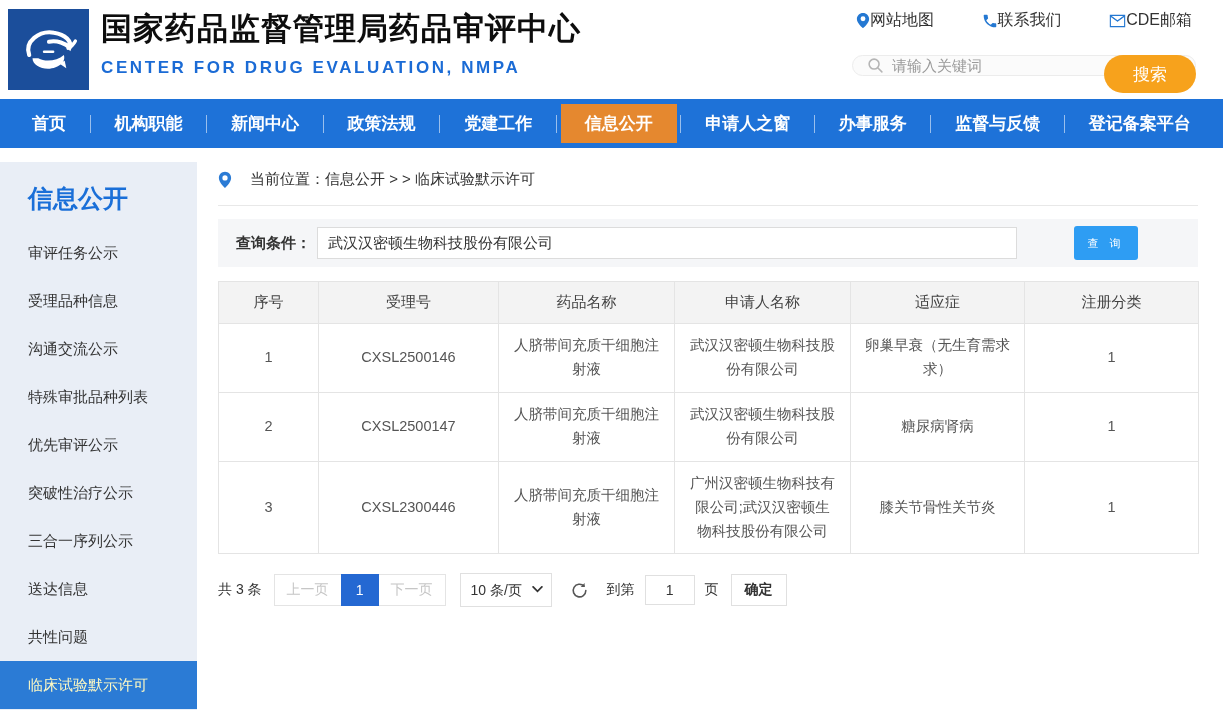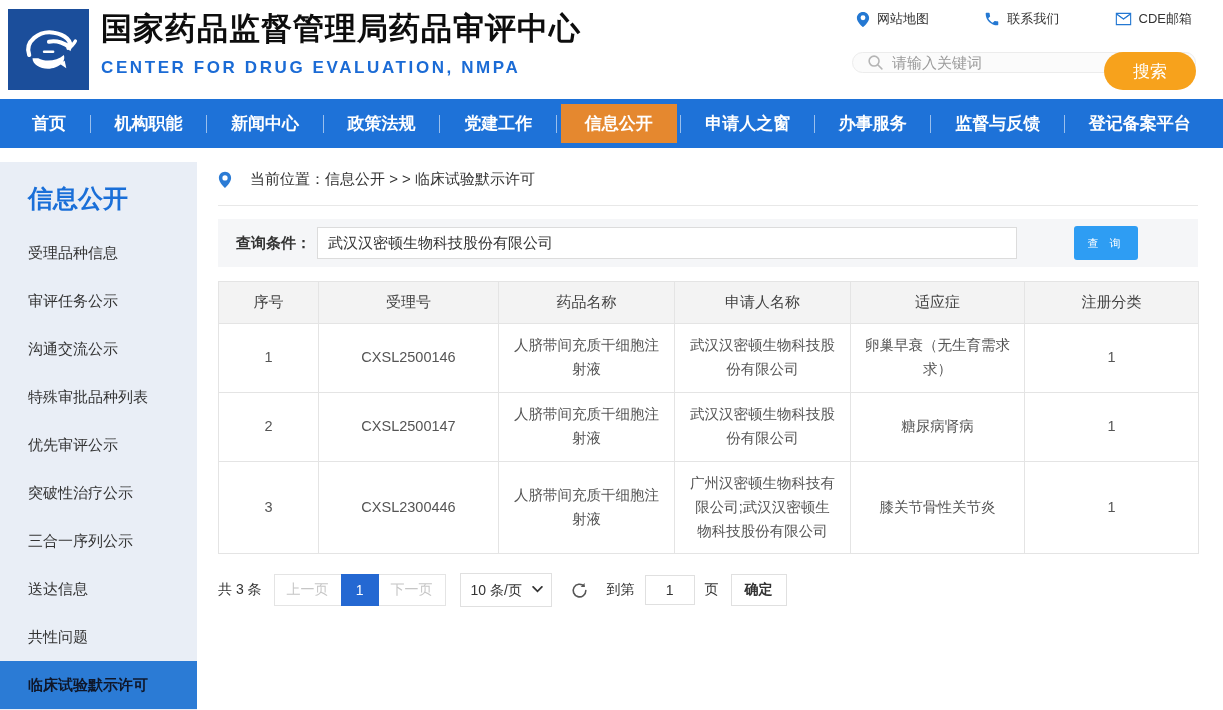--- a/index.html
+++ b/index.html
@@ -7,39 +7,39 @@
   .page { position:relative; width:1223px; height:710px; background:#fff; overflow:hidden; display:flex; flex-direction:column; }
 
   
   .header { position:relative; height:99px; background:#fff; flex:0 0 auto; }
   .logo { position:absolute; left:8px; top:9px; width:81px; height:81px; background:#1b4e9b; display:flex; align-items:center; justify-content:center; }
   .titles { position:absolute; left:101px; top:8px; }
   .title-cn { font-size:31px; font-weight:bold; color:#0d0d0d; letter-spacing:1px; }
   .title-en { margin-top:8px; font-size:17px; font-weight:bold; color:#1b6bd5; letter-spacing:2.6px; }
   .header-right { position:absolute; right:27px; top:10px; width:344px; }
   .quick-links { display:flex; justify-content:space-between; padding:0 4px; }
-  .qlink { display:flex; align-items:center; gap:7px; font-size:13px; color:#333; cursor:pointer; }
+  .qlink { display:flex; align-items:center; font-size:16px; color:#333; cursor:pointer; }
   .qlink svg { display:block; }
   .site-search { position:relative; margin-top:24px; width:344px; height:21px; border:1px solid #ececec; border-radius:18px; background:#fbfbfb; display:flex; align-items:center; padding-left:14px; }
   .site-search input { border:none; outline:none; background:transparent; font-size:15px; color:#333; width:180px; margin-left:8px; }
   .site-search input::placeholder { color:#9a9a9a; }
   .search-btn { position:absolute; right:-1px; top:-1px; height:38px; width:92px; border:none; border-radius:19px; background:#f7a21c; color:#fff; font-size:17px; cursor:pointer; }
 
   
   .nav { height:49px; background:#1e72d8; display:flex; align-items:stretch; justify-content:space-between; padding:5px 12px; flex:0 0 auto; }
   .nav-item { display:flex; align-items:center; padding:0 20px; color:#fff; font-size:17px; font-weight:bold; cursor:pointer; white-space:nowrap; }
   .nav-item.active { background:#e5882f; padding:0 24px; }
   .nav-sep { width:1px; height:18px; background:rgba(255,255,255,.55); align-self:center; }
 
   
   .body { flex:1; display:flex; min-height:0; }
   .sidebar { width:197px; background:#e9eef6; margin-top:14px; padding-top:20px; flex:0 0 auto; }
   .sidebar-title { font-size:25px; font-weight:bold; color:#1a6fd8; padding-left:28px; margin-bottom:14px; }
   .side-item { height:48px; line-height:48px; padding-left:28px; font-size:15px; color:#333; cursor:pointer; white-space:nowrap; }
-  .side-item.active { background:#2b7bd5; color:#0f172a;font-weight:bold; }
+  .side-item.active { background:#2b7bd5; color:#fef9c3; }
 
   .main { flex:1; padding:0 25px 0 21px; min-width:0; }
 
   .breadcrumb { margin-top:22px; padding-bottom:16px; border-bottom:1px solid #e8e8e8; display:flex; align-items:flex-end; gap:18px; font-size:15px; color:#333; }
 
   .query-bar { margin-top:13px; background:#f5f6f8; height:48px; display:flex; align-items:center; padding-left:18px; }
   .query-label { font-size:15px; font-weight:bold; color:#333; }
   .query-input { width:700px; height:32px; border:1px solid #dcdcdc; background:#fff; font-size:15px; color:#333; padding:0 10px; margin-left:6px; outline:none; }
   .query-btn { margin-left:57px; width:64px; height:34px; border:none; border-radius:3px; background:#2e9df3; color:#fff; font-size:11px; cursor:pointer; letter-spacing:4px; }
 
@@ -132,22 +132,22 @@
     <span class="nav-sep"></span>
     <div class="nav-item">监督与反馈</div>
     <span class="nav-sep"></span>
     <div class="nav-item">登记备案平台</div>
   </div>
 
   <div class="body">
 
     <div class="sidebar">
       <div class="sidebar-title">信息公开</div>
+      <div class="side-item">审评任务公示</div>
       <div class="side-item">受理品种信息</div>
-      <div class="side-item">审评任务公示</div>
       <div class="side-item">沟通交流公示</div>
       <div class="side-item">特殊审批品种列表</div>
       <div class="side-item">优先审评公示</div>
       <div class="side-item">突破性治疗公示</div>
       <div class="side-item">三合一序列公示</div>
       <div class="side-item">送达信息</div>
       <div class="side-item">共性问题</div>
       <div class="side-item active">临床试验默示许可</div>
     </div>
 

